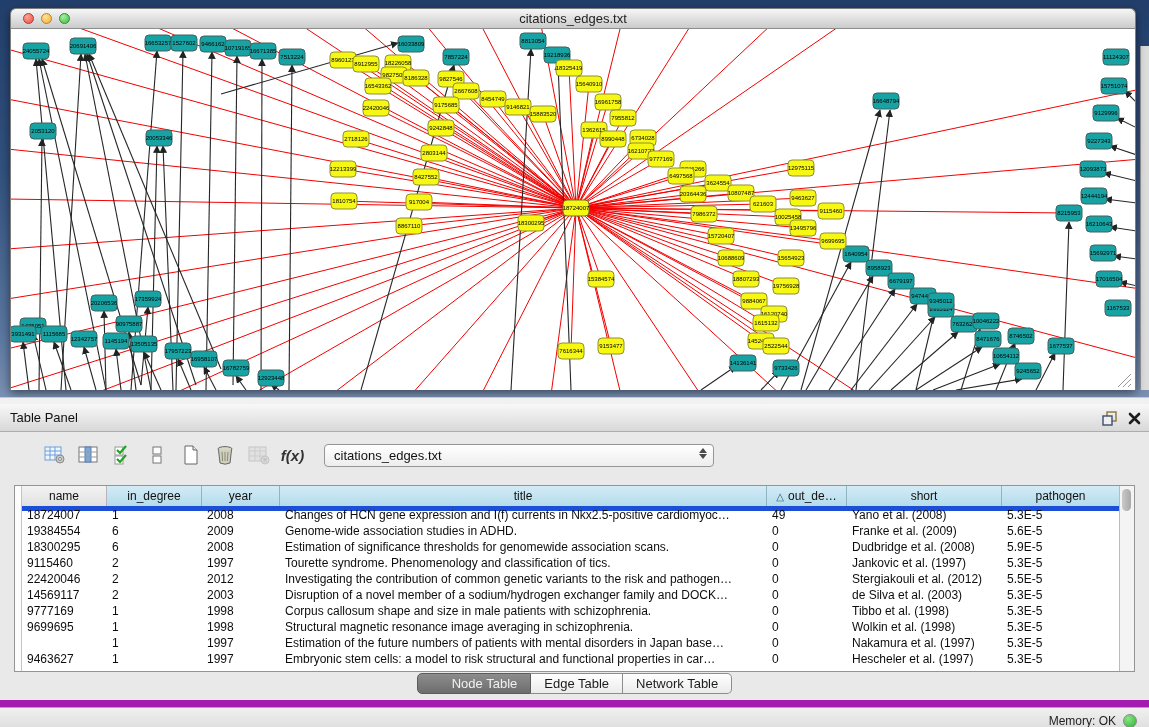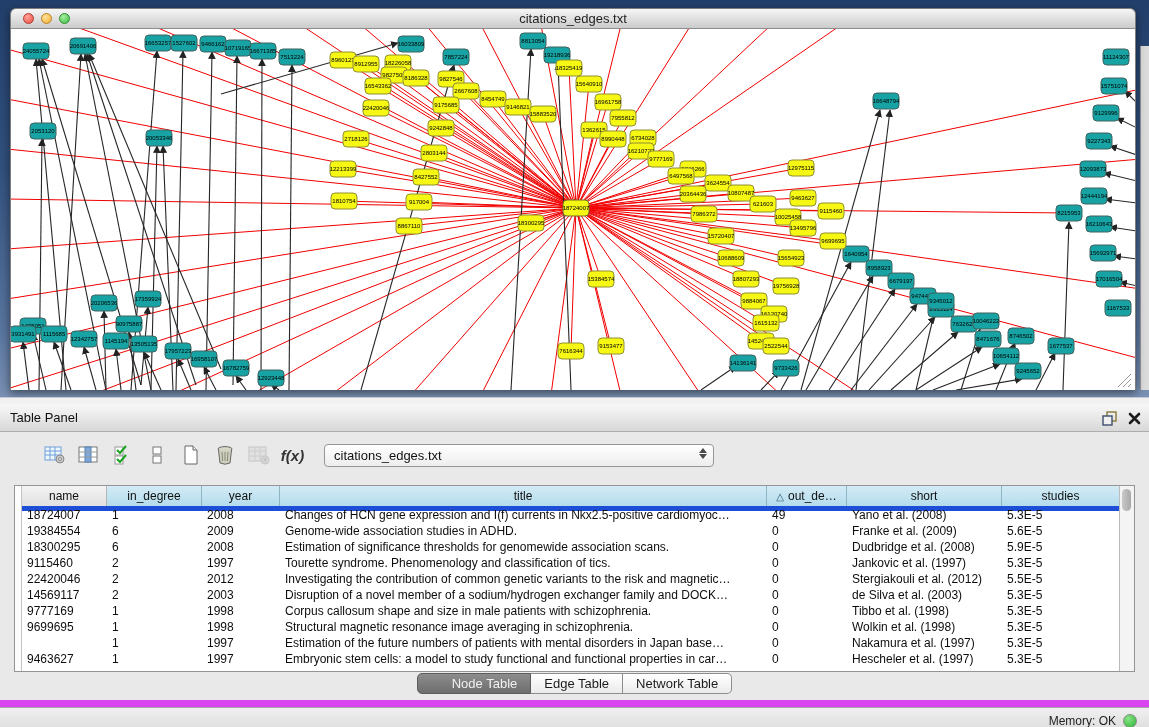--- a/index.html
+++ b/index.html
@@ -1,17 +1,17 @@
 <!DOCTYPE html>
 <html><head>
 <meta charset="utf-8">
 <style>
   html,body{margin:0;padding:0;background:#444;}
   .screen{position:relative;width:1149px;height:727px;overflow:hidden;
-    font-family:"Liberation Sans",sans-serif;background:#d946ef;}
+    font-family:"Liberation Sans",sans-serif;background:#a21caf;}
   
   .desktop{position:absolute;left:0;top:0;width:1149px;height:404px;
     background:linear-gradient(180deg,#223f6b 0%,#32517e 42%,#5a76a0 82%,#7e94b6 100%);}
   .right-strip{position:absolute;right:0;top:46px;width:8px;height:344px;
     background:#dcdcdc;border-left:1px solid #97979a;}
   
   .graph-window{position:absolute;left:10px;top:8px;width:1126px;height:382px;
     border-radius:6px 6px 0 0;box-shadow:0 3px 10px rgba(0,0,0,.5);}
   .titlebar{height:21px;background:linear-gradient(#f6f6f6,#cbcbcb);
     border:1px solid #7e7e7e;border-bottom:1px solid #8d8d8d;border-radius:6px 6px 0 0;
@@ -824,21 +824,21 @@
               <span>title</span>
             </div>
             <div class="hc" style="width: 80px;">
               <span class="sort">△</span>
               <span>out_de…</span>
             </div>
             <div class="hc" style="width: 155px;">
               <span>short</span>
             </div>
             <div class="hc" style="width: 118px;">
-              <span>studies</span>
+              <span>pathogen</span>
             </div>
           </div>
         <div class="tbody" id="tbody">
             <div class="tr">
               <div class="td" style="width: 85px;">18724007</div>
               <div class="td" style="width: 95px;">1</div>
               <div class="td" style="width: 78px;">2008</div>
               <div class="td" style="width: 487px;">Changes of HCN gene expression and I(f) currents in Nkx2.5-positive cardiomyoc…</div>
               <div class="td" style="width: 80px;">49</div>
               <div class="td" style="width: 155px;">Yano et al. (2008)</div>
@@ -868,21 +868,21 @@
               <div class="td" style="width: 78px;">1997</div>
               <div class="td" style="width: 487px;">Tourette syndrome. Phenomenology and classification of tics.</div>
               <div class="td" style="width: 80px;">0</div>
               <div class="td" style="width: 155px;">Jankovic et al. (1997)</div>
               <div class="td" style="width: 118px;">5.3E-5</div>
             </div>
             <div class="tr">
               <div class="td" style="width: 85px;">22420046</div>
               <div class="td" style="width: 95px;">2</div>
               <div class="td" style="width: 78px;">2012</div>
-              <div class="td" style="width: 487px;">Investigating the contribution of common genetic variants to the risk and magnetic…</div>
+              <div class="td" style="width: 487px;">Investigating the contribution of common genetic variants to the risk and pathogen…</div>
               <div class="td" style="width: 80px;">0</div>
               <div class="td" style="width: 155px;">Stergiakouli et al. (2012)</div>
               <div class="td" style="width: 118px;">5.5E-5</div>
             </div>
             <div class="tr">
               <div class="td" style="width: 85px;">14569117</div>
               <div class="td" style="width: 95px;">2</div>
               <div class="td" style="width: 78px;">2003</div>
               <div class="td" style="width: 487px;">Disruption of a novel member of a sodium/hydrogen exchanger family and DOCK…</div>
               <div class="td" style="width: 80px;">0</div>
@@ -913,21 +913,21 @@
               <div class="td" style="width: 78px;">1997</div>
               <div class="td" style="width: 487px;">Estimation of the future numbers of patients with mental disorders in Japan base…</div>
               <div class="td" style="width: 80px;">0</div>
               <div class="td" style="width: 155px;">Nakamura et al. (1997)</div>
               <div class="td" style="width: 118px;">5.3E-5</div>
             </div>
             <div class="tr">
               <div class="td" style="width: 85px;">9463627</div>
               <div class="td" style="width: 95px;">1</div>
               <div class="td" style="width: 78px;">1997</div>
-              <div class="td" style="width: 487px;">Embryonic stem cells: a model to study functional and functional properties in car…</div>
+              <div class="td" style="width: 487px;">Embryonic stem cells: a model to risk structural and functional properties in car…</div>
               <div class="td" style="width: 80px;">0</div>
               <div class="td" style="width: 155px;">Hescheler et al. (1997)</div>
               <div class="td" style="width: 118px;">5.3E-5</div>
             </div>
           </div>
       </div>
       <div class="vscroll">
         <div class="vthumb"></div>
       </div>
     </div>

